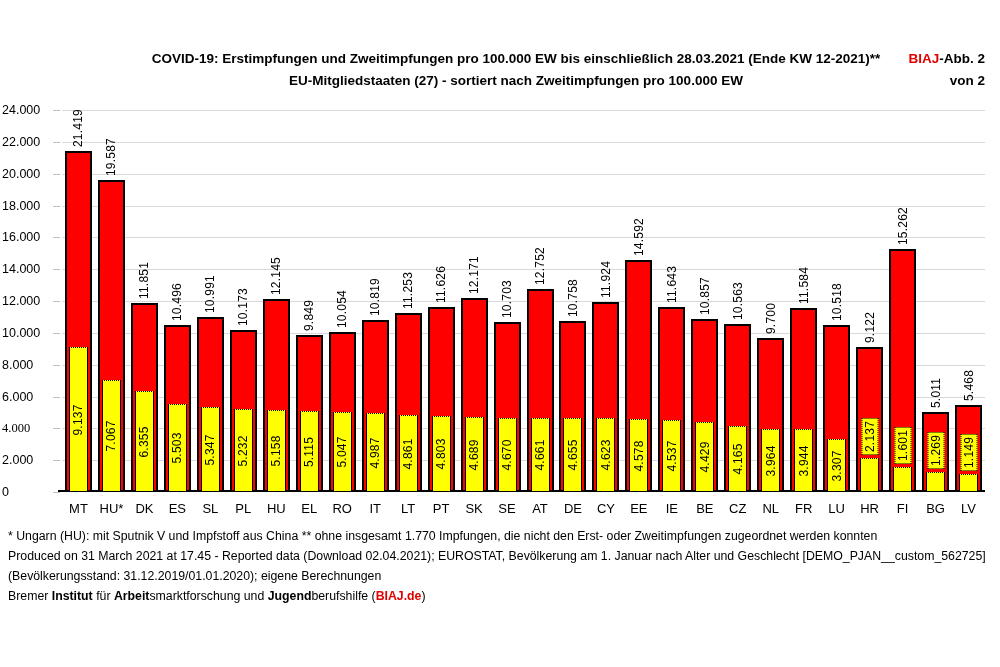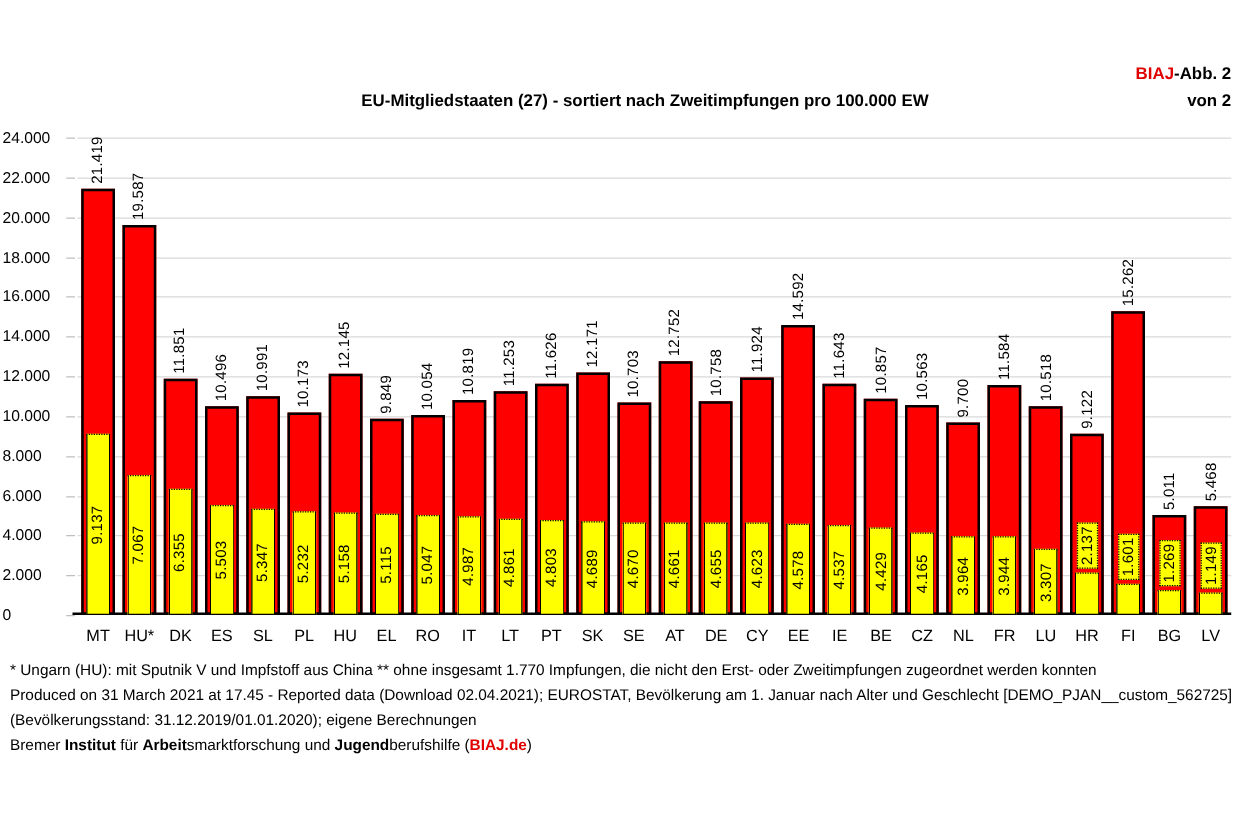--- a/index.html
+++ b/index.html
@@ -23,36 +23,37 @@
   .xlabel{position:absolute;font-size:13px;line-height:15px;white-space:nowrap;z-index:1;}
   .footnotes{position:absolute;left:8px;top:526px;width:985px;
              font-size:12.3px;line-height:20px;}
   .b{font-weight:700;}
 </style>
 </head>
 <body>
 
 <div id="canvas">
 
+  <div class="title-line" style="top:50px">COVID-19: Erstimpfungen und Zweitimpfungen pro 100.000 EW bis einschließlich  28.03.2021 (Ende KW 12-2021)**</div>
   <div class="title-line" style="top:72px">EU-Mitgliedstaaten (27) - sortiert nach Zweitimpfungen pro 100.000 EW</div>
 
   <div class="badge" style="top:50px">
     <span id="brand" style="color: rgb(224, 0, 0);">BIAJ</span><span>-Abb. 2</span>
   </div>
   <div class="badge" style="top:72px">von 2</div>
 
   <div id="plot">
       <div class="tick-dash" style="left: 53px; top: 492px;"></div>
       <div class="tick-label" style="left: 2px; top: 484px;">0</div>
       <div class="grid" style="left: 62px; width: 923px; top: 460.167px; background: rgb(217, 217, 217);"></div>
       <div class="tick-dash" style="left: 53px; top: 460.167px;"></div>
       <div class="tick-label" style="left: 2px; top: 452.167px;">2.000</div>
       <div class="grid" style="left: 62px; width: 923px; top: 428.333px; background: rgb(217, 217, 217);"></div>
       <div class="tick-dash" style="left: 53px; top: 428.333px;"></div>
-      <div class="tick-label" style="left: 2px; top: 420.333px;">4.000</div>
+      <div class="tick-label" style="left: 2px; top: 420.333px; font-family: Liberation Serif, serif;">4.000</div>
       <div class="grid" style="left: 62px; width: 923px; top: 396.5px; background: rgb(217, 217, 217);"></div>
       <div class="tick-dash" style="left: 53px; top: 396.5px;"></div>
       <div class="tick-label" style="left: 2px; top: 388.5px;">6.000</div>
       <div class="grid" style="left: 62px; width: 923px; top: 364.667px; background: rgb(217, 217, 217);"></div>
       <div class="tick-dash" style="left: 53px; top: 364.667px;"></div>
       <div class="tick-label" style="left: 2px; top: 356.667px;">8.000</div>
       <div class="grid" style="left: 62px; width: 923px; top: 332.833px; background: rgb(217, 217, 217);"></div>
       <div class="tick-dash" style="left: 53px; top: 332.833px;"></div>
       <div class="tick-label" style="left: 2px; top: 324.833px;">10.000</div>
       <div class="grid" style="left: 62px; width: 923px; top: 301px; background: rgb(217, 217, 217);"></div>

